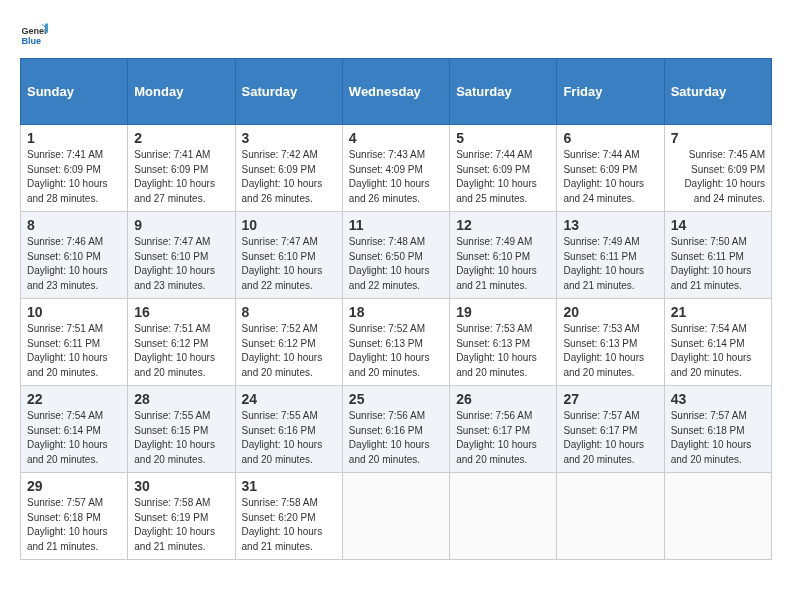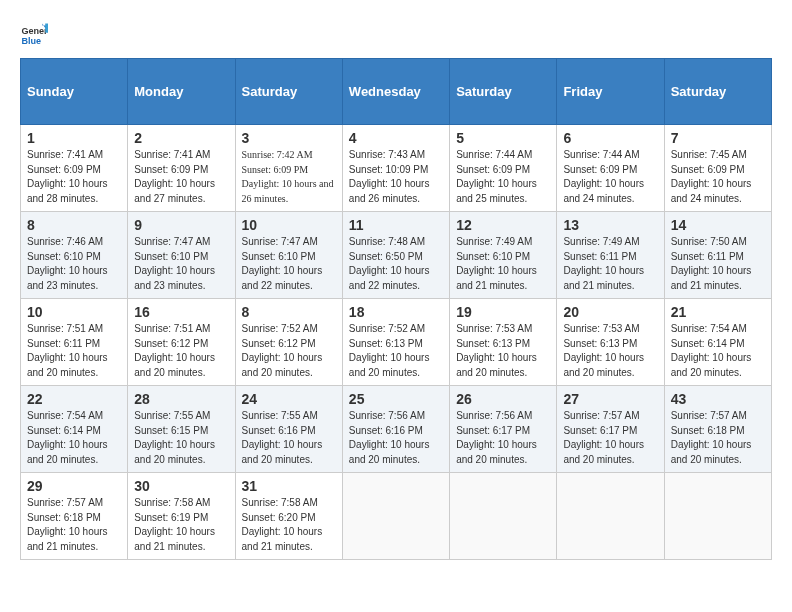--- a/index.html
+++ b/index.html
@@ -130,45 +130,45 @@
 Daylight: 10 hours and 28 minutes.</div>
         </td>
         <td>
           <span class="day-num">2</span>
           <div class="day-info" style="white-space: pre-line;">Sunrise: 7:41 AM
 Sunset: 6:09 PM
 Daylight: 10 hours and 27 minutes.</div>
         </td>
         <td>
           <span class="day-num">3</span>
-          <div class="day-info" style="white-space: pre-line; font-family: Liberation Serif, serif;">Sunrise: 7:42 AM
+          <div class="day-info" style="white-space: pre-line;">Sunrise: 7:42 AM
 Sunset: 6:09 PM
 Daylight: 10 hours and 26 minutes.</div>
         </td>
         <td>
           <span class="day-num">4</span>
           <div class="day-info" style="white-space: pre-line;">Sunrise: 7:43 AM
-Sunset: 10:09 PM
+Sunset: 4:09 PM
 Daylight: 10 hours and 26 minutes.</div>
         </td>
         <td>
           <span class="day-num">5</span>
           <div class="day-info" style="white-space: pre-line;">Sunrise: 7:44 AM
 Sunset: 6:09 PM
 Daylight: 10 hours and 25 minutes.</div>
         </td>
         <td>
           <span class="day-num">6</span>
           <div class="day-info" style="white-space: pre-line;">Sunrise: 7:44 AM
 Sunset: 6:09 PM
 Daylight: 10 hours and 24 minutes.</div>
         </td>
         <td>
           <span class="day-num">7</span>
-          <div class="day-info" style="white-space: pre-line;">Sunrise: 7:45 AM
+          <div class="day-info" style="white-space: pre-line; text-align: right;">Sunrise: 7:45 AM
 Sunset: 6:09 PM
 Daylight: 10 hours and 24 minutes.</div>
         </td>
       </tr>
       <tr>
         <td>
           <span class="day-num">8</span>
           <div class="day-info" style="white-space: pre-line;">Sunrise: 7:46 AM
 Sunset: 6:10 PM
 Daylight: 10 hours and 23 minutes.</div>

